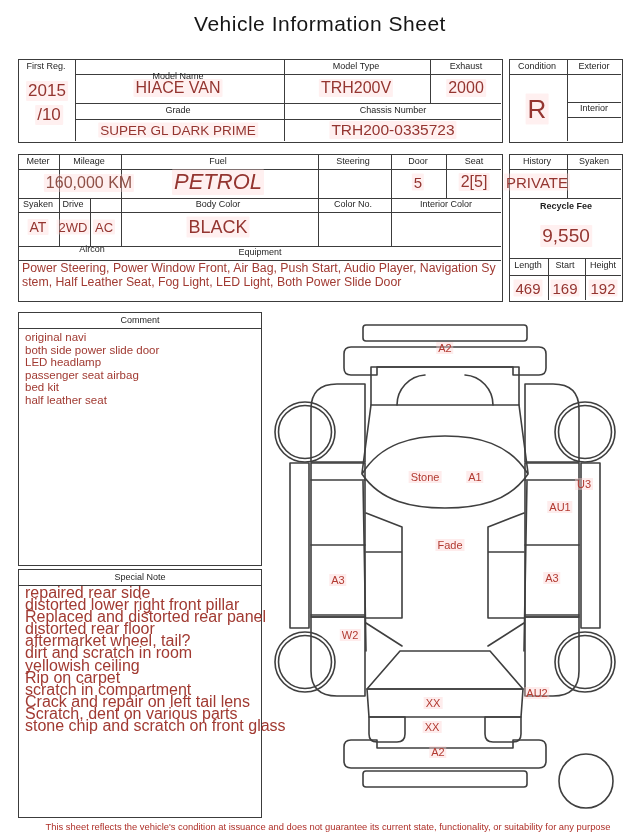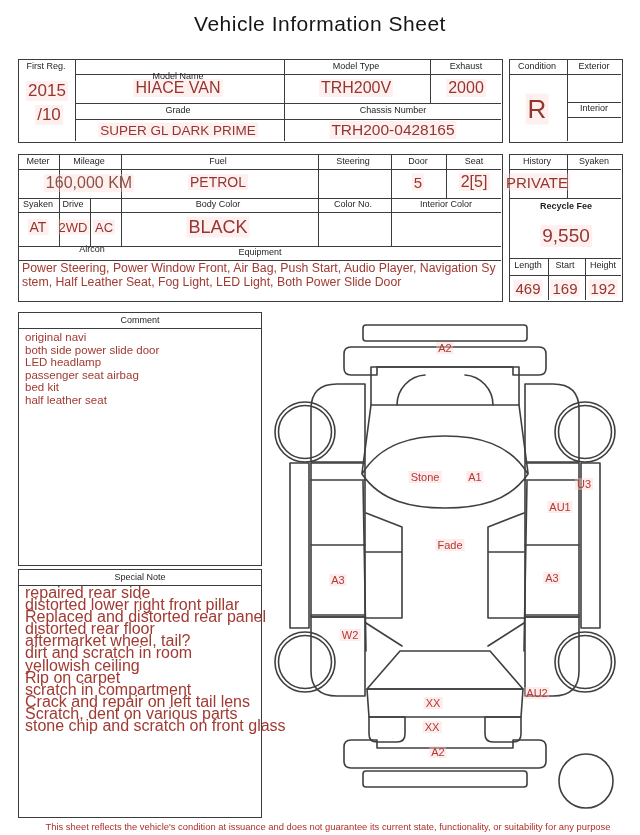--- a/index.html
+++ b/index.html
@@ -41,21 +41,21 @@
   <span class="c hd" style="left:356px;top:66px;">Model Type</span>
   <span class="c hd" style="left:466px;top:66px;">Exhaust</span>
   <span class="c vv" style="left:47px;top:91px;font-size:17px;">2015</span>
   <span class="c vv" style="left:49px;top:115px;font-size:17px;">/10</span>
   <span class="c vv" style="left:178px;top:88px;font-size:16px;">HIACE VAN</span>
   <span class="c vv" style="left:356px;top:88px;font-size:16px;">TRH200V</span>
   <span class="c vv" style="left:466px;top:88px;font-size:16px;">2000</span>
   <span class="c hd" style="left:178px;top:110px;">Grade</span>
   <span class="c hd" style="left:393px;top:110px;">Chassis Number</span>
   <span class="c vv" style="left:178px;top:130px;font-size:13.5px;">SUPER GL DARK PRIME</span>
-  <span class="c vv" style="left:393px;top:130px;font-size:15.5px;">TRH200-0428165</span>
+  <span class="c vv" style="left:393px;top:130px;font-size:15.5px;">TRH200-0335723</span>
 
   <div class="blk" style="left:509px;top:59px;width:114px;height:84px;">
     <div class="vl" style="left:57px;top:0;height:81px;"></div>
     <div class="hl" style="left:0;top:14px;width:111px;"></div>
     <div class="hl" style="left:57px;top:42px;width:54px;"></div>
     <div class="hl" style="left:57px;top:57px;width:54px;"></div>
   </div>
   <span class="c hd" style="left:537px;top:66px;">Condition</span>
   <span class="c hd" style="left:594px;top:66px;">Exterior</span>
   <span class="c hd" style="left:594px;top:108px;">Interior</span>
@@ -74,21 +74,21 @@
     <div class="vl" style="left:372px;top:0;height:91px;"></div>
     <div class="vl" style="left:427px;top:0;height:43px;"></div>
   </div>
   <span class="c hd" style="left:38px;top:161px;">Meter</span>
   <span class="c hd" style="left:89px;top:161px;">Mileage</span>
   <span class="c hd" style="left:218px;top:161px;">Fuel</span>
   <span class="c hd" style="left:353px;top:161px;">Steering</span>
   <span class="c hd" style="left:418px;top:161px;">Door</span>
   <span class="c hd" style="left:474px;top:161px;">Seat</span>
   <span class="c vv" style="left:89px;top:183px;font-size:16px;color:#8f5047;">160,000 KM</span>
-  <span class="c vv" style="left:218px;top:182px;font-size:14px;">PETROL</span>
+  <span class="c vv" style="left:218px;top:182px;font-size:22px;font-style:italic;">PETROL</span>
   <span class="c vv" style="left:418px;top:182px;font-size:15px;">5</span>
   <span class="c vv" style="left:474px;top:182px;font-size:16px;">2[5]</span>
   <span class="c hd" style="left:38px;top:204px;">Syaken</span>
   <span class="c hd" style="left:73px;top:204px;">Drive</span>
   <span class="c hd" style="left:92px;top:204px;margin-top:45px;">Aircon</span>
   <span class="c hd" style="left:218px;top:204px;">Body Color</span>
   <span class="c hd" style="left:353px;top:204px;">Color No.</span>
   <span class="c hd" style="left:446px;top:204px;">Interior Color</span>
   <span class="c vv" style="left:38px;top:227px;font-size:14px;">AT</span>
   <span class="c vv" style="left:73px;top:227px;font-size:13px;">2WD</span>

